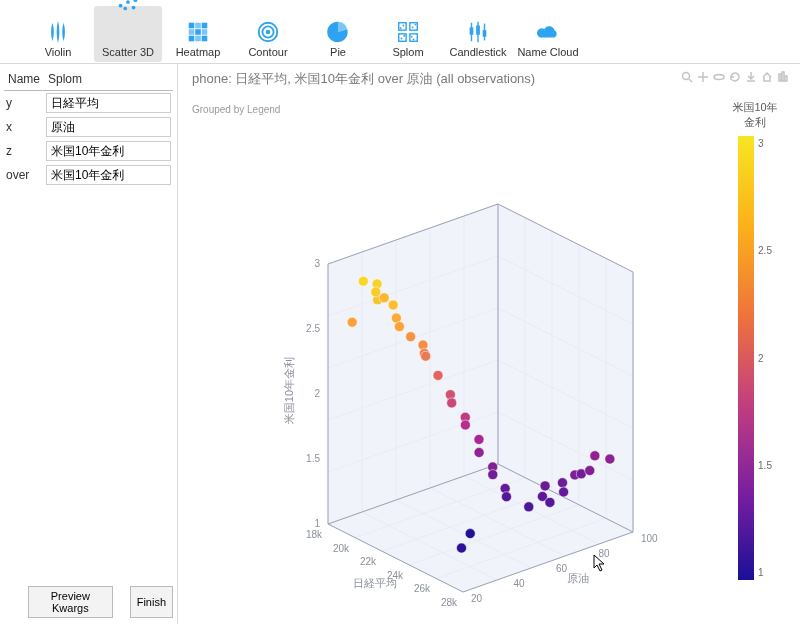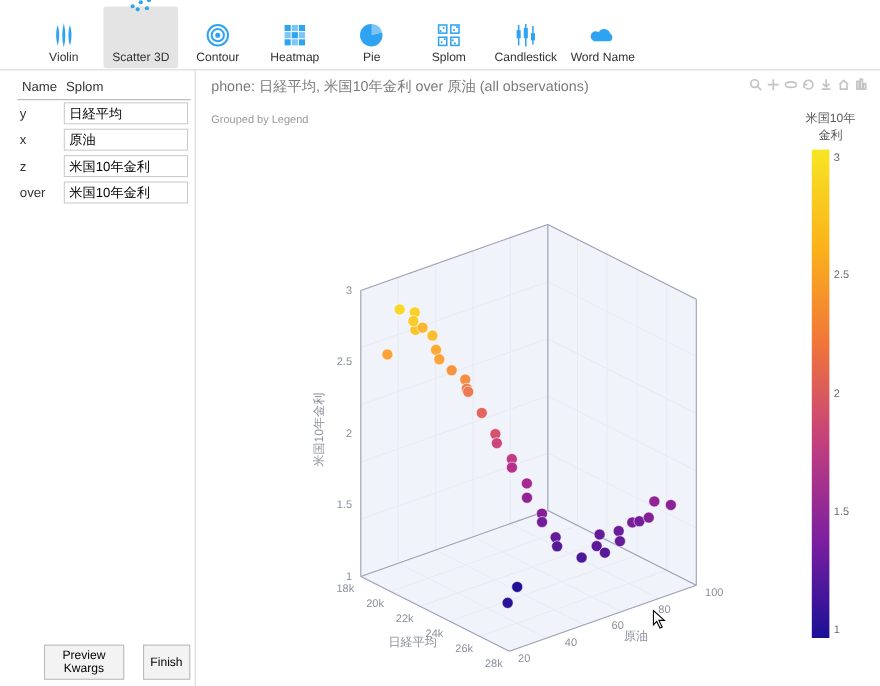--- a/index.html
+++ b/index.html
@@ -7,21 +7,21 @@
 
   
   .toolbar { display: flex; align-items: center; height: 64px; padding: 4px 8px 0 24px; border-bottom: 1px solid #d9d9d9; gap: 2px;}
   .tool { display: flex; flex-direction: column; align-items: center; justify-content: flex-end; width: 68px; height: 56px; padding-bottom: 4px; cursor: pointer; border-radius: 3px; font-size: 11px; color: #333;}
   .tool .ticon { width: 28px; height: 28px; display: flex; align-items: center; justify-content: center; }
   .tool.selected { background: #e4e4e4; gap: 31px; }
   .tool svg { width: 26px; height: 26px; }
 
   
   .main { display: flex; height: calc(624px - 64px); }
-  .sidebar { width: 178px; border-right: 1px solid #d9d9d9; display: flex; flex-direction: column; padding: 4px 4px 6px 16px; position:relative;}
+  .sidebar { width: 178px; border-right: 1px solid #d9d9d9; display: flex; flex-direction: column; padding: 4px 4px 6px 4px; position:relative;}
   .params-table { width: 100%; border-collapse: collapse; }
   .params-table th { text-align: left; border-bottom: 1px solid #bbb; padding: 4px 4px; font-weight: normal; font-size: 12px; color: #333; }
   .params-table td { padding: 2px 2px; }
   .params-table td:first-child { width: 40px; font-size: 12px; padding-left:2px;}
   .params-table input { width: 100%; border: 1px solid #ccc; padding: 2px 4px; font-size: 12px; height: 20px;}
   .sidebar-buttons { margin-top: auto; display: flex; gap: 17px; margin-left: 24px; }
   .sidebar-buttons button { border: 1px solid #bbb; background: #f3f3f3; padding: 3px 6px; font-size: 11px; cursor: pointer; }
 
   
   .chartpanel { flex: 1; position: relative; padding: 6px 5px 4px 14px; }
@@ -68,46 +68,46 @@
           <circle cx="8" cy="8" r="2" fill="#2ea3f2"></circle>
           <circle cx="18" cy="6" r="2" fill="#2ea3f2"></circle>
           <circle cx="6" cy="18" r="2" fill="#2ea3f2"></circle>
           <circle cx="14" cy="14" r="2" fill="#2ea3f2"></circle>
           <circle cx="20" cy="20" r="2" fill="#2ea3f2"></circle>
           <circle cx="22" cy="12" r="2" fill="#2ea3f2"></circle>
           <circle cx="11" cy="21" r="2" fill="#2ea3f2"></circle>
         </svg>
       </div>
       <span>Scatter 3D</span>
-    </div>
-    <div class="tool">
-      <div class="ticon">
-        <svg viewBox="0 0 28 28">
-          <circle cx="14" cy="14" r="10" fill="none" stroke="#2ea3f2" stroke-width="2"></circle>
-          <circle cx="14" cy="14" r="6" fill="none" stroke="#2ea3f2" stroke-width="2"></circle>
-          <circle cx="14" cy="14" r="2.5" fill="#2ea3f2"></circle>
-        </svg>
-      </div>
-      <span>Contour</span>
     </div>
     <div class="tool">
       <div class="ticon">
         <svg viewBox="0 0 28 28">
           <rect x="4" y="4" width="6" height="6" fill="#2ea3f2"></rect>
           <rect x="11" y="4" width="6" height="6" fill="#7cc5f7"></rect>
           <rect x="18" y="4" width="6" height="6" fill="#2ea3f2"></rect>
           <rect x="4" y="11" width="6" height="6" fill="#7cc5f7"></rect>
           <rect x="11" y="11" width="6" height="6" fill="#2ea3f2"></rect>
           <rect x="18" y="11" width="6" height="6" fill="#7cc5f7"></rect>
           <rect x="4" y="18" width="6" height="6" fill="#2ea3f2"></rect>
           <rect x="11" y="18" width="6" height="6" fill="#7cc5f7"></rect>
           <rect x="18" y="18" width="6" height="6" fill="#2ea3f2"></rect>
         </svg>
       </div>
       <span>Heatmap</span>
+    </div>
+    <div class="tool">
+      <div class="ticon">
+        <svg viewBox="0 0 28 28">
+          <circle cx="14" cy="14" r="10" fill="none" stroke="#2ea3f2" stroke-width="2"></circle>
+          <circle cx="14" cy="14" r="6" fill="none" stroke="#2ea3f2" stroke-width="2"></circle>
+          <circle cx="14" cy="14" r="2.5" fill="#2ea3f2"></circle>
+        </svg>
+      </div>
+      <span>Contour</span>
     </div>
     <div class="tool">
       <div class="ticon">
         <svg viewBox="0 0 28 28">
           <path d="M14 14 L14 3 A11 11 0 0 1 24 11 Z" fill="#7cc5f7"></path>
           <path d="M14 14 L24 11 A11 11 0 1 1 14 3 Z" fill="#2ea3f2"></path>
         </svg>
       </div>
       <span>Pie</span>
     </div>
@@ -142,21 +142,21 @@
         </svg>
       </div>
       <span>Candlestick</span>
     </div>
     <div class="tool">
       <div class="ticon">
         <svg viewBox="0 0 28 28">
           <path d="M8 20 A5 5 0 1 1 10 11 A6 6 0 0 1 21 12 A4.5 4.5 0 0 1 21 20 Z" fill="#2ea3f2"></path>
         </svg>
       </div>
-      <span>Word Name</span>
+      <span>Name Cloud</span>
     </div>
   </div>
 
 <div class="main">
 
   <div class="sidebar">
     <table class="params-table">
       <thead>
         <tr>
           <th>Name</th>

